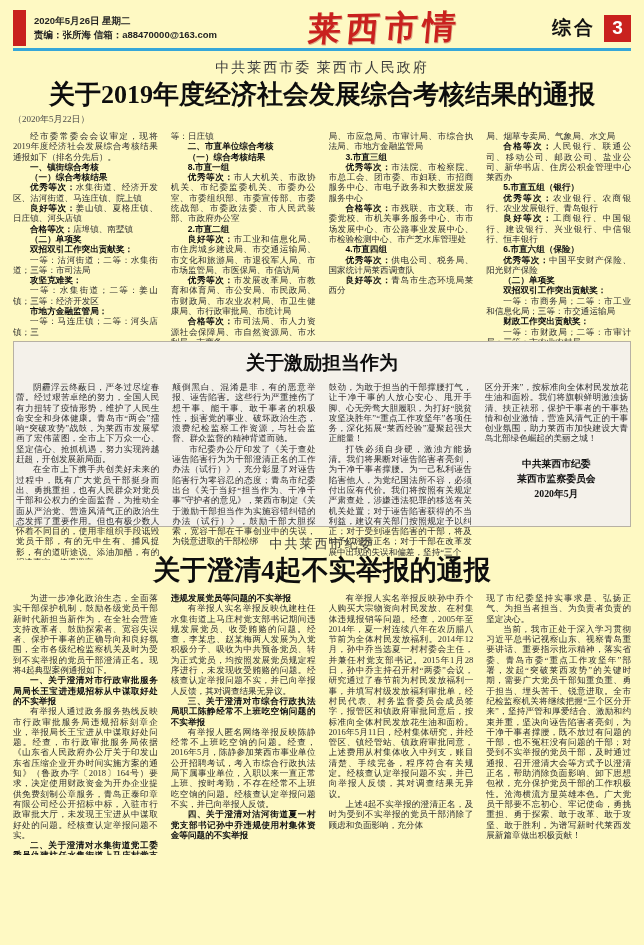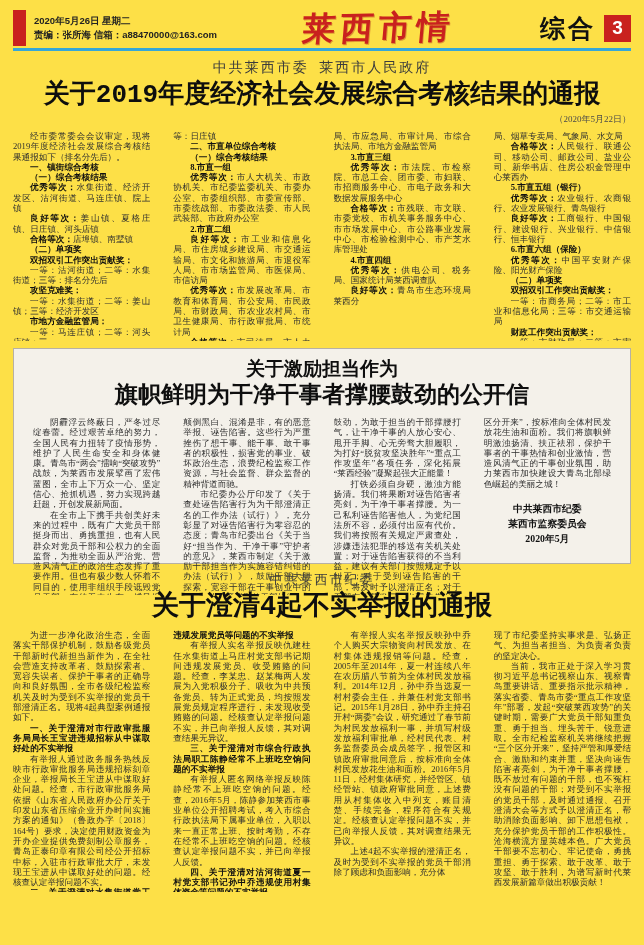--- a/index.html
+++ b/index.html
@@ -1,45 +1,45 @@
 <!DOCTYPE html>
 <html lang="zh" style="--red: #c9211e; --cyan: #36a7d8;"><head>
 <meta charset="utf-8">
 <style>
   * { margin:0; padding:0; box-sizing:border-box; }
   html,body { width:644px; }
   body { background:#d8d4cb; font-family:"Liberation Serif","DejaVu Serif",serif; }
-  .page { width:644px; height:945px; background:#fde047; padding:0 13px; overflow:hidden; color:#2a2a2a; position:relative; }
+  .page { width:644px; height:945px; background:#fef9c3; padding:0 13px; overflow:hidden; color:#2a2a2a; position:relative; }
 
   
   .hdr { display:flex; align-items:center; gap:8px; padding-top:9px; height:47px; }
   .red-bar { width:13px; height:36px; background:var(--red,#c9211e); flex:0 0 13px; }
   .pub-info { font-family:"Liberation Sans","DejaVu Sans",sans-serif; font-size:9.5px; font-weight:bold; color:#222; line-height:14px; white-space:nowrap; }
   .masthead { flex:1; text-align:center; font-size:33px; font-weight:bold; color:var(--red,#c9211e); letter-spacing:5px; transform:skewX(-6deg) rotate(-1deg); font-family:"DejaVu Serif","Liberation Serif",serif; text-shadow:1px 1px 0 rgba(160,20,20,.35); }
-  .section-name { font-size:25px; font-weight:900; letter-spacing:3px; font-family:"Liberation Sans","DejaVu Sans",sans-serif; color:#111; }
+  .section-name { font-size:19px; font-weight:900; letter-spacing:3px; font-family:"Liberation Sans","DejaVu Sans",sans-serif; color:#111; }
   .page-num { width:27px; height:27px; background:var(--red,#c9211e); color:#fff; font:bold 19px "Liberation Sans","DejaVu Sans",sans-serif; display:flex; align-items:center; justify-content:center; }
   .cyan-rule { height:3px; background:var(--cyan,#36a7d8); margin-top:1px; }
 
   
-  .kicker { text-align:center; font-size:14px; letter-spacing:2px; color:#3c3c3c; margin-top:8px; line-height:18px;font-family:Liberation Mono, monospace; }
-  .title-main { text-align:center; font-weight:bold; font-family:Liberation Mono, monospace; color:#0e0e0e; }
+  .kicker { text-align:center; font-size:14px; letter-spacing:2px; color:#3c3c3c; margin-top:8px; line-height:18px; }
+  .title-main { text-align:center; font-weight:bold; font-family:Liberation Serif, serif; color:#0e0e0e; }
   .a1 .title-main { font-size:26px; line-height:32px; margin-top:2px; }
-  .dateline { text-align:right; font-size:9px; color:#4a4a4a; margin-top:2px; line-height:12px; }
+  .dateline { text-align:left; font-size:9px; color:#4a4a4a; margin-top:2px; line-height:12px; }
 
-  .cols { display:flex; gap:23px; overflow:hidden; margin-top:6px; }
+  .cols { display:flex; gap:13px; overflow:hidden; margin-top:6px; }
   .a1 .cols { height:210px; }
   .col { flex:1; overflow:hidden; }
   .col p { font-size:8.6px; line-height:10.3px; text-align:justify; text-indent:17px; color:#2e2e2e; }
   .col p.ni { text-indent:0; }
-  .col p.b { font-weight:bold; font-family:Liberation Serif, serif; color:#101010; }
+  .col p.b { font-weight:bold; font-family:Liberation Sans, sans-serif; color:#101010; }
   .col p b { font-weight:bold; font-family:"Liberation Sans","DejaVu Sans",sans-serif; color:#101010; }
   .col p.sig { text-indent:0; text-align:center; font-size:9.8px; line-height:15px; font-weight:bold; color:#101010; }
   .col p:not(.sig)+p.sig { margin-top:12px; }
 
-  .boxed { border:1px solid #b7b1a4; margin-top:7px; padding:9px 19px 10px; height:216px; background:#f4f1ea; }
+  .boxed { border:1px solid #b7b1a4; padding:9px 2px 10px; height:186px; background:#f4f1ea; }
   .a2 .t1 { font-size:19px; line-height:24px; }
   .a2 .t2 { font-size:23px; line-height:28px; }
   .a2 .cols { height:178px; margin-top:7px; }
 
   .a3 { margin-top:8px; }
   .a3 .kicker { margin-top:0; font-size:13px; }
   .a3 .title-main { font-size:27px; line-height:33px; margin-top:1px; }
   .a3 .cols { height:262px; margin-top:6px;justify-content:space-between; }
 </style>
 </head>
@@ -66,21 +66,21 @@
     <div class="cols">
       <div class="col">
           <p>经市委常委会会议审定，现将2019年度经济社会发展综合考核结果通报如下（排名分先后）。</p>
           <p class="b">一、镇街综合考核</p>
           <p class="b">（一）综合考核结果</p>
           <p><b>优秀等次：</b>水集街道、经济开发区、沽河街道、马连庄镇、院上镇</p>
           <p><b>良好等次：</b>姜山镇、夏格庄镇、日庄镇、河头店镇</p>
           <p><b>合格等次：</b>店埠镇、南墅镇</p>
           <p class="b">（二）单项奖</p>
           <p class="b">双招双引工作突出贡献奖：</p>
-          <p>一等：沽河街道；二等：水集街道；三等：排名分先后</p>
+          <p>一等：沽河街道；二等：水集街道；三等：市司法局</p>
           <p class="b">攻坚克难奖：</p>
           <p>一等：水集街道；二等：姜山镇；三等：经济开发区</p>
           <p class="b">市地方金融监管局：</p>
           <p>一等：马连庄镇；二等：河头店镇；三</p>
         </div>
       <div class="col">
           <p class="ni">等：日庄镇</p>
           <p class="b">二、市直单位综合考核</p>
           <p class="b">（一）综合考核结果</p>
           <p class="b">8.市直一组</p>
@@ -111,21 +111,20 @@
           <p class="b">双招双引工作突出贡献奖：</p>
           <p>一等：市商务局；二等：市工业和信息化局；三等：市交通运输局</p>
           <p class="b">财政工作突出贡献奖：</p>
           <p>一等：市财政局；二等：市审计局；三等：市农业农村局</p>
         </div>
     </div>
   </section>
 
   <section class="article boxed a2">
     <h2 class="title-main t1">关于激励担当作为</h2>
-    <h2 class="title-main t2">旗帜鲜明为干净干事者撑腰鼓劲的公开信</h2>
     <div class="cols">
       <div class="col">
           <p>阴霾浮云终蔽日，严冬过尽绽春蕾。经过艰苦卓绝的努力，全国人民有力扭转了疫情形势，维护了人民生命安全和身体健康。青岛市“两会”擂响“突破攻势”战鼓，为莱西市发展擘画了宏伟蓝图，全市上下万众一心、坚定信心、抢抓机遇，努力实现跨越赶超，开创发展新局面。</p>
           <p>在全市上下携手共创美好未来的过程中，既有广大党员干部挺身而出、勇挑重担，也有人民群众对党员干部和公权力的全面监督，为推动全面从严治党、营造风清气正的政治生态发挥了重要作用。但也有极少数人怀着不同目的，使用非组织手段诋毁党员干部，有的无中生有、捕风捉影，有的道听途说、添油加醋，有的捏造事实、传播谣言，</p>
         </div>
       <div class="col">
           <p class="ni">颠倒黑白、混淆是非，有的恶意举报、诬告陷害。这些行为严重挫伤了想干事、能干事、敢干事者的积极性，损害党的事业、破坏政治生态，浪费纪检监察工作资源，与社会监督、群众监督的精神背道而驰。</p>
           <p>市纪委办公厅印发了《关于查处诬告陷害行为为干部澄清正名的工作办法（试行）》，充分彰显了对诬告陷害行为零容忍的态度；青岛市纪委出台《关于当好“担当作为、干净干事”守护者的意见》，莱西市制定《关于激励干部担当作为实施容错纠错的办法（试行）》，鼓励干部大胆探索，宽容干部在干事创业中的失误，为锐意进取的干部松绑</p>
         </div>
       <div class="col">

